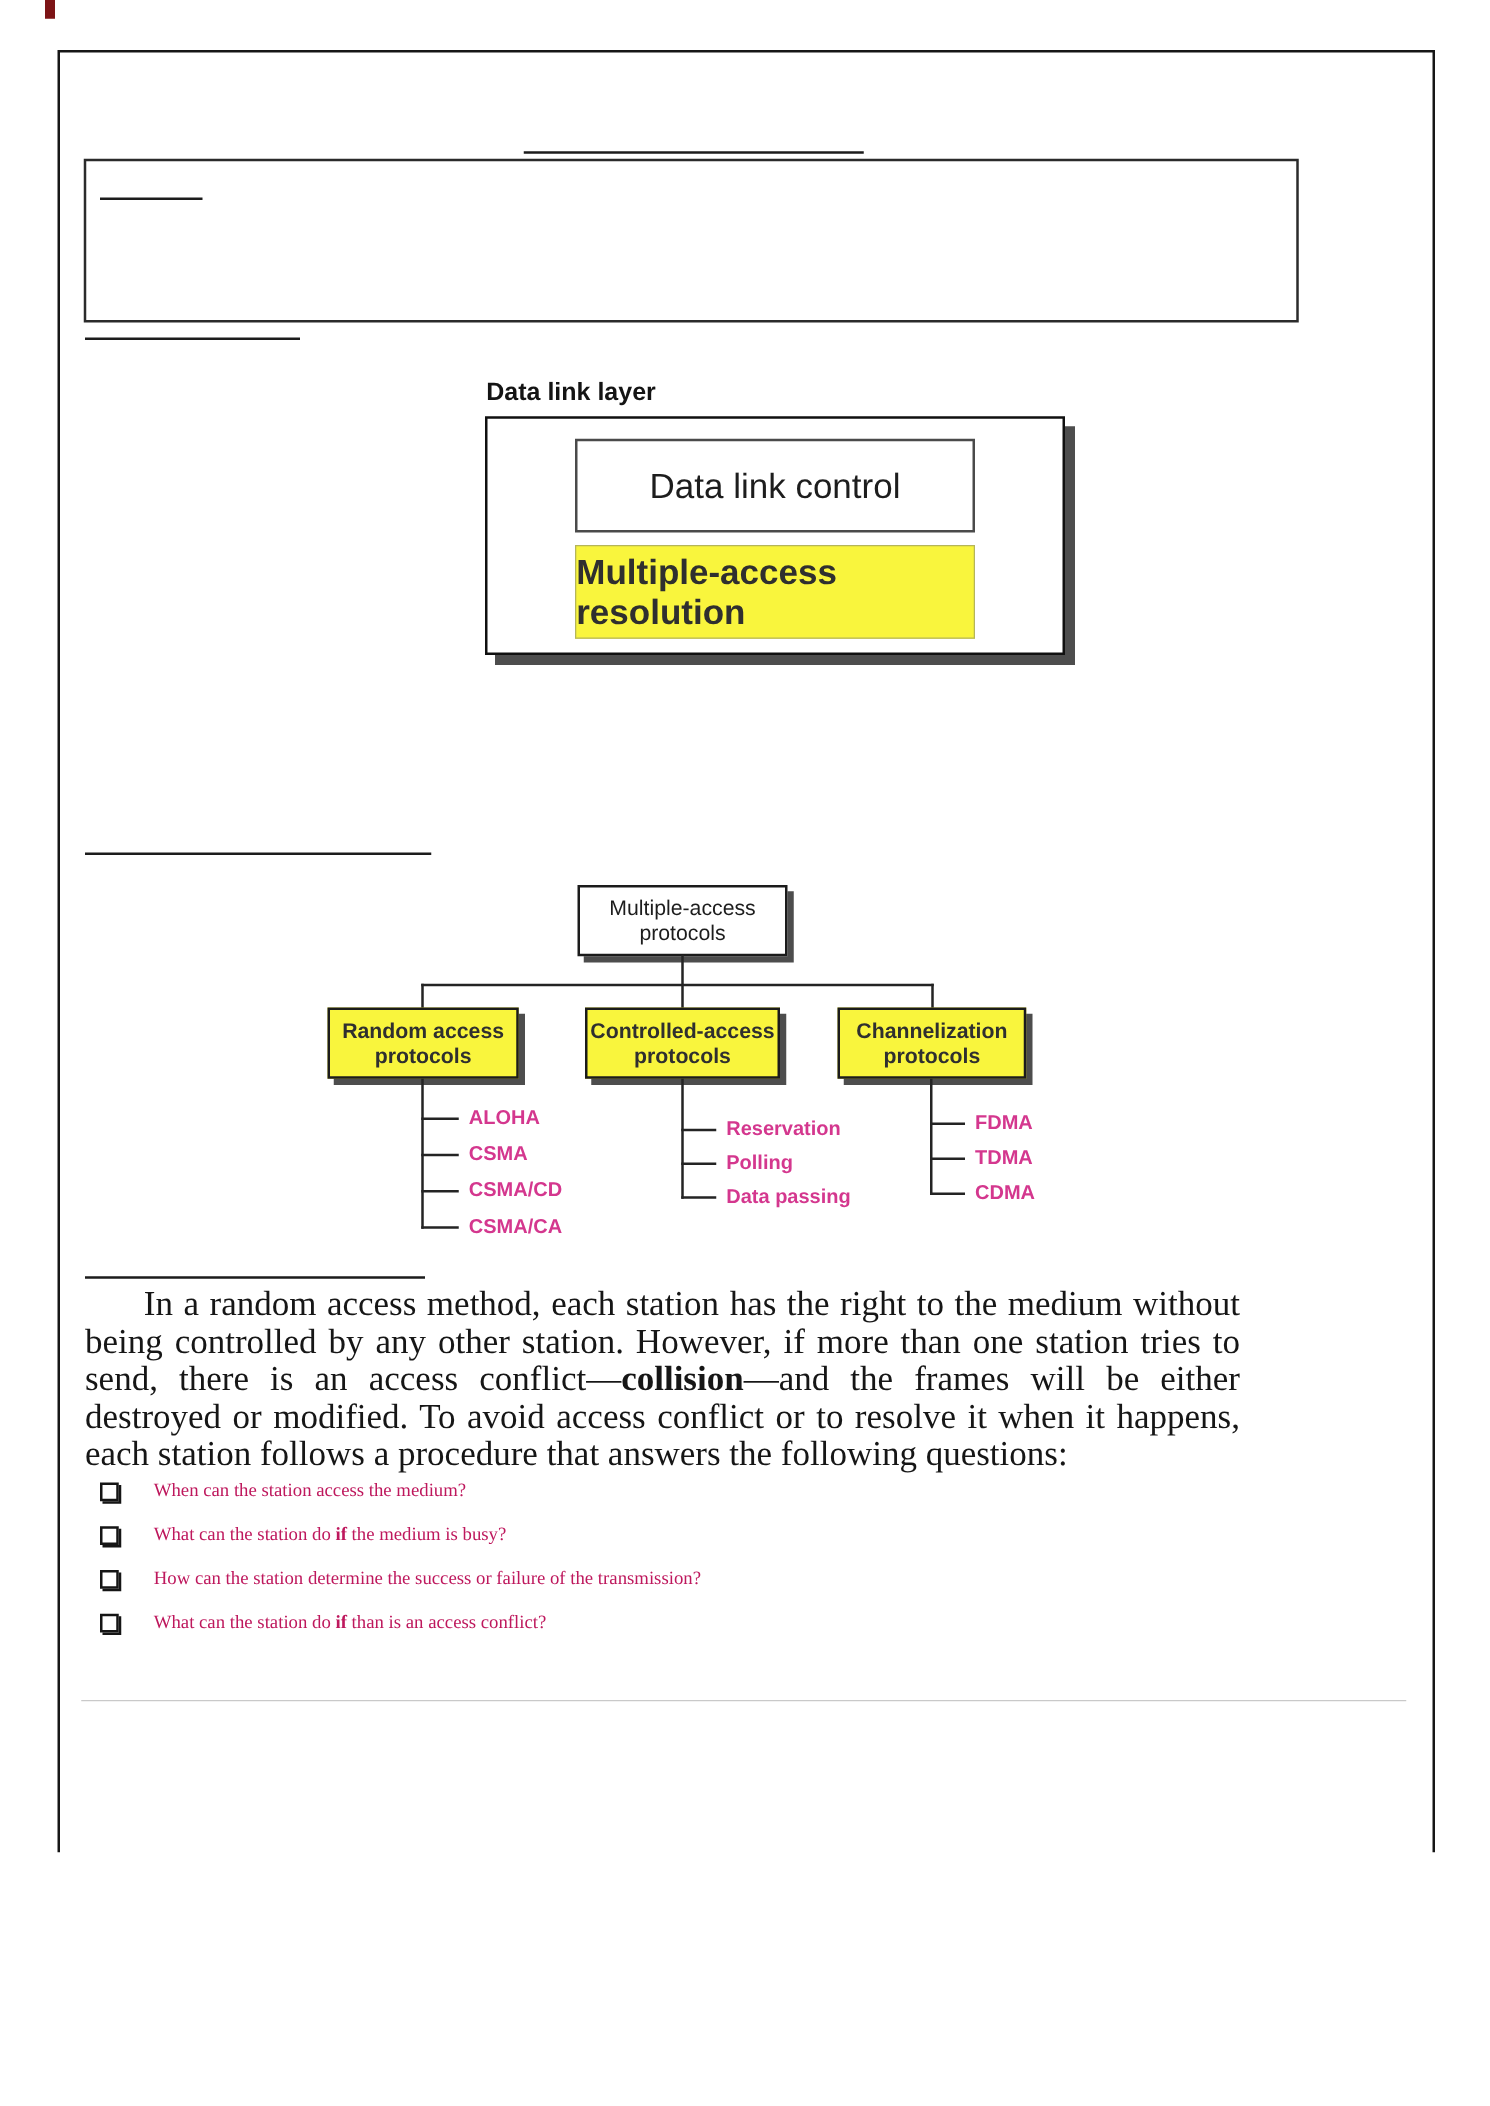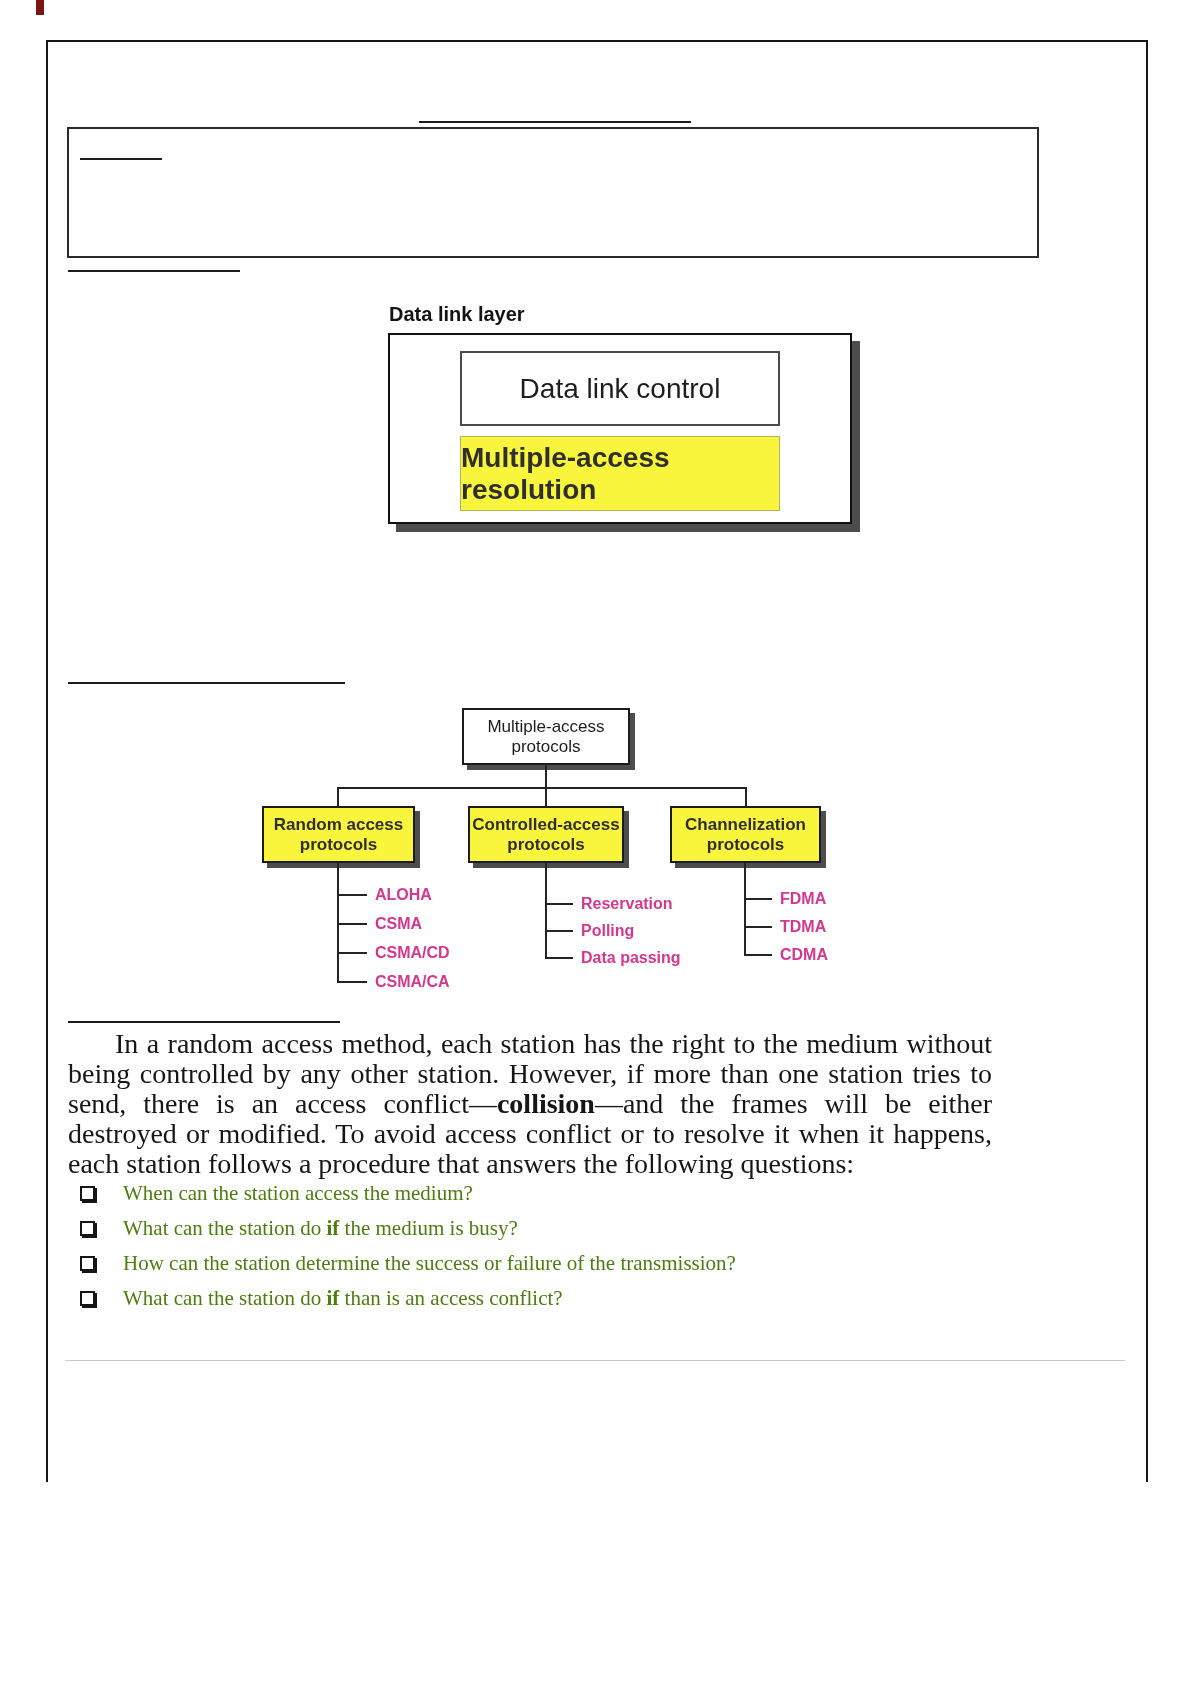--- a/index.html
+++ b/index.html
@@ -31,21 +31,21 @@
   .tax-b2 { left:670px; top:806px; width:151px; height:57px;text-align:center; }
   .tline { position:absolute; background:#242424; }
   .leaf-label { position:absolute; font-family:"Liberation Sans", sans-serif; font-weight:700; font-size:16px; line-height:22px; height:22px; color:var(--magenta,#d4378e); white-space:nowrap; }
 
   
   .para { position:absolute; left:68px; top:1029px; width:924px; font-size:28px; line-height:30px; color:#161616; text-align:justify; text-indent:47px; }
   .para b, .bullet-text b { font-weight:700; }
   .bullet-list { position:absolute; left:68px; top:1176px; width:950px; }
   .bullet-row { display:flex; align-items:center; height:35px; padding-left:12px; }
   .bullet-glyph { width:15px; height:15px; border:2px solid #151515; background:#fff; box-shadow:2px 2px 0 #151515; margin-right:28px; flex:0 0 auto; }
-  .bullet-text { font-size:21px; color:#4d7c0f; white-space:nowrap; }
+  .bullet-text { font-size:15px; color:#be185d; white-space:nowrap; }
 </style>
 </head>
 <body>
 
 <div id="page">
 
   <div class="scan-mark"></div>
   <div class="page-border"></div>
 
   <div class="ink-line" style="left:419px; top:121px; width:272px; height:2px;"></div>

